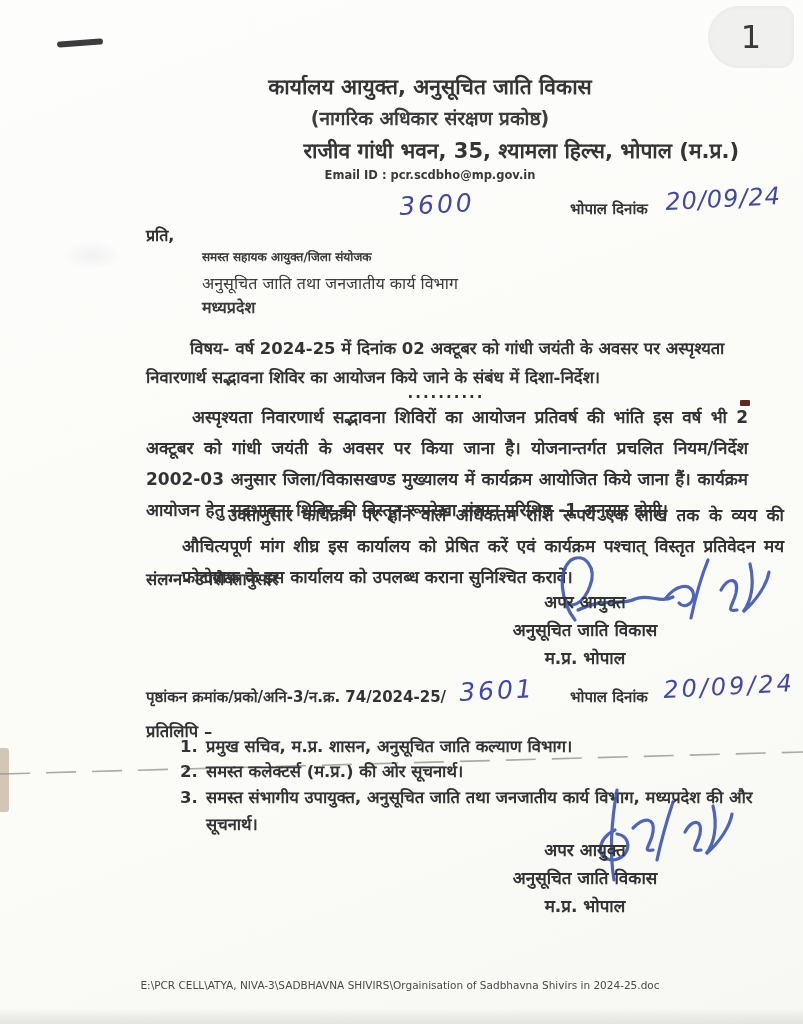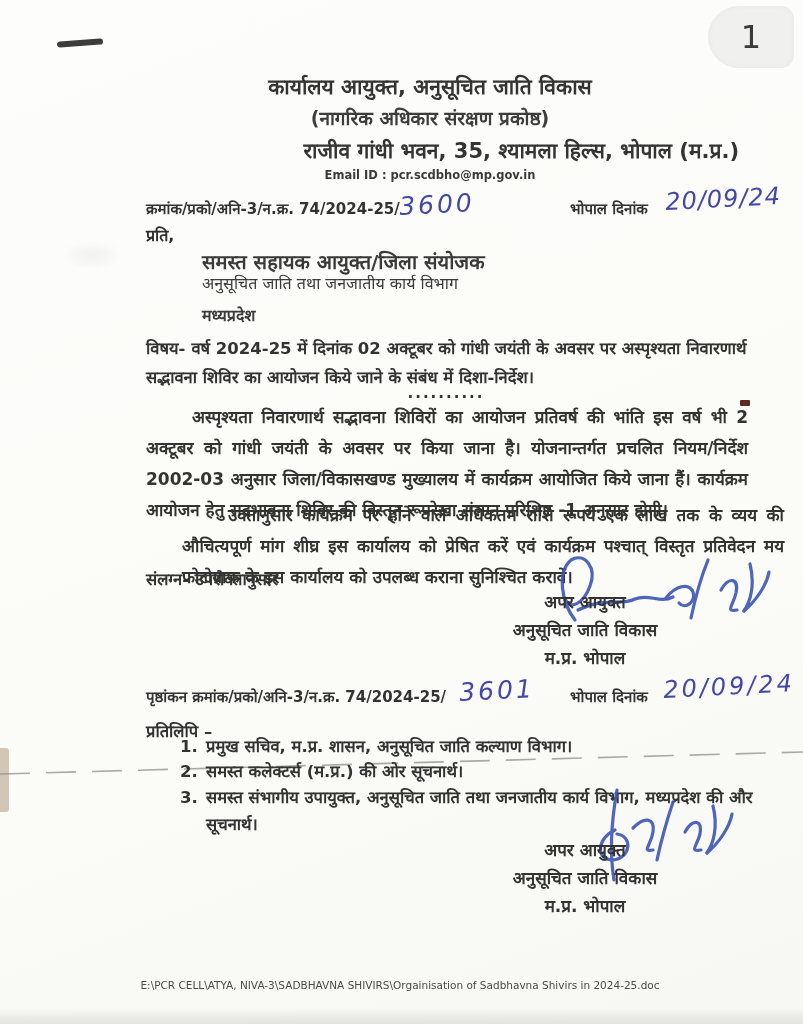--- a/index.html
+++ b/index.html
@@ -32,27 +32,27 @@
 
   
   .ref-prefix{top:198px;left:146px;font-size:15px;font-weight:700;color:#333;}
   .hand{color:#4348a8;font-style:italic;letter-spacing:3px;
         font-size:25px;font-weight:500;transform:rotate(-3deg);transform-origin:left bottom;}
   .ref-num{top:192px;left:400px;}
   .place-date{top:198px;left:570px;font-size:15px;font-weight:700;color:#333;}
   .date-hand{top:188px;left:666px;font-size:24px;letter-spacing:1px;}
 
   .prati{top:224px;left:146px;font-size:16px;font-weight:700;}
-  .addr1{top:248px;left:202px;font-size:20px;font-weight:600;color:#3a3a3a;}
+  .addr1{top:248px;left:202px;font-size:12px;font-weight:600;color:#3a3a3a;}
   .addr2{top:272px;left:202px;font-size:16px;font-weight:400;color:#3a3a3a;}
-  .addr3{top:296px;left:202px;font-size:16px;font-weight:600;color:#3a3a3a;margin-top:8px;}
+  .addr3{top:296px;left:202px;font-size:16px;font-weight:600;color:#3a3a3a;}
 
   
   .subject{top:334px;left:146px;width:602px;font-size:16.5px;font-weight:700;line-height:29px;color:#333;}
-  .subject .sub-label{display:inline-block;margin-right:6px;}
+  .subject .sub-label{display:inline-block;margin-right:6px;margin-left:44px;}
   .dots{top:384px;left:146px;width:600px;font-size:15px;font-weight:700;letter-spacing:2px;color:#333;}
 
   
   .para{left:146px;width:602px;font-size:17px;line-height:31px;
         text-align:justify;font-weight:600;color:#333;text-indent:46px;}
   .para1{top:402px;}
   .para2{top:500px;margin-left:36px;}
   .enclosure{top:567px;left:146px;font-size:16.5px;font-weight:700;color:#333;}
 
   
@@ -102,21 +102,20 @@
 
   <div class="abs page-badge">
     <span>1</span>
   </div>
 
   <div class="abs lh2 center">(नागरिक अधिकार संरक्षण प्रकोष्ठ)</div>
   <div class="abs lh1 center">कार्यालय आयुक्त, अनुसूचित जाति विकास</div>
   <div class="abs lh3 center">राजीव गांधी भवन, 35, श्यामला हिल्स, भोपाल (म.प्र.)</div>
   <div class="abs lh-email center">Email ID : pcr.scdbho@mp.gov.in</div>
 
-  <div class="abs ref-prefix">क्रमांक/प्रको/अनि-3/न.क्र. 74/2024-25/</div>
   <div class="abs ref-num hand">3600</div>
   <div class="abs place-date">भोपाल दिनांक</div>
   <div class="abs date-hand hand">20/09/24</div>
 
   <div class="abs prati">प्रति,</div>
   <div class="abs addr1">समस्त सहायक आयुक्त/जिला संयोजक</div>
   <div class="abs addr2">अनुसूचित जाति तथा जनजातीय कार्य विभाग</div>
   <div class="abs addr3">मध्यप्रदेश</div>
 
   <div class="abs subject">

